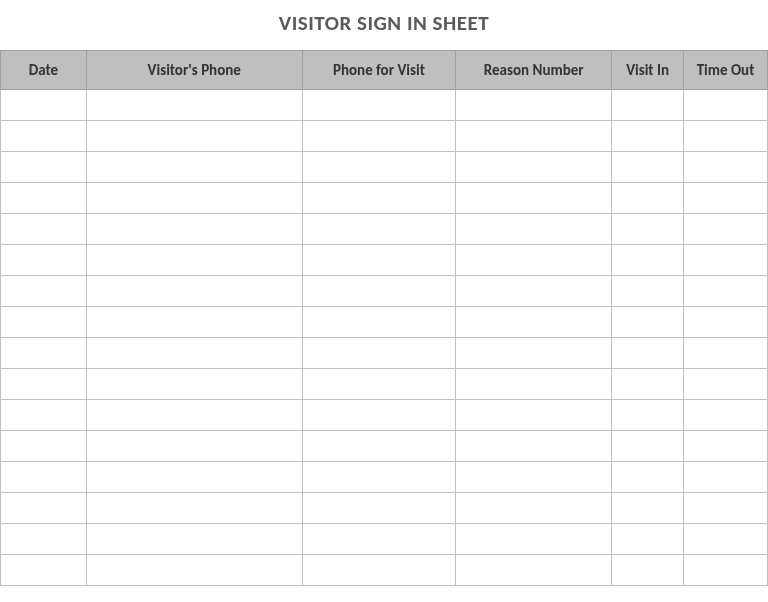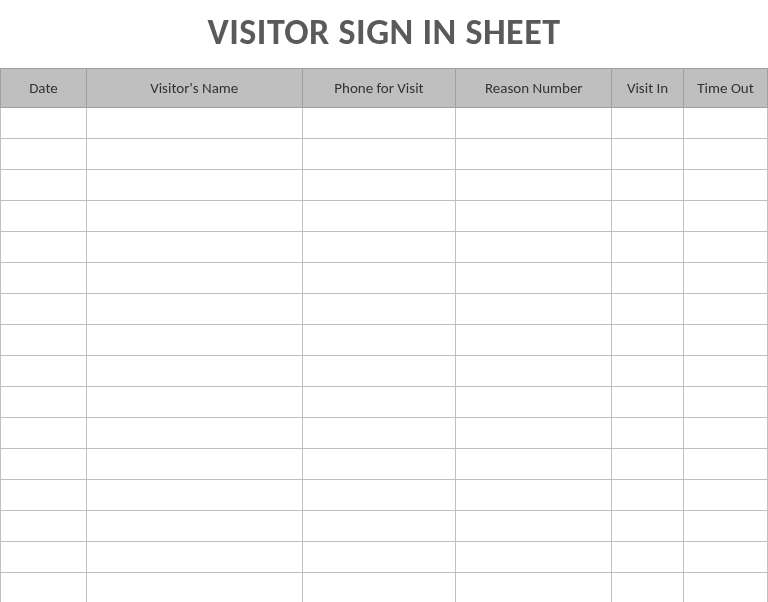--- a/index.html
+++ b/index.html
@@ -9,34 +9,34 @@
     }
     body {
       font-family: Calibri, Arial, sans-serif;
       background: #ffffff;
       width: 768px;
       height: 602px;
       overflow: hidden;
     }
     .title {
       text-align: center;
-      font-size: 36px;
+      font-size: 21px;
       font-weight: bold;
       color: #5a5a5a;
       padding: 10px 0 14px 0;
       letter-spacing: 0.5px;
     }
     table {
       width: 100%;
       border-collapse: collapse;
     }
     thead th {
       background: #bfbfbf;
       color: #333333;
-      font-weight: normal;
+      font-weight: bold;
       font-size: 15px;
       padding: 10px 6px;
       text-align: center;
       border: 1px solid #a0a0a0;
       border-top: 1px solid #a0a0a0;
     }
     tbody td {
       border: 1px solid #c0c0c0;
       height: 31px;
       background: #ffffff;
@@ -58,21 +58,21 @@
     <col class="col-date">
     <col class="col-name">
     <col class="col-reason">
     <col class="col-phone">
     <col class="col-timein">
     <col class="col-timeout">
   </colgroup>
   <thead>
     <tr>
       <th>Date</th>
-      <th>Visitor's Name</th>
+      <th>Visitor's Phone</th>
       <th>Phone for Visit</th>
       <th>Reason Number</th>
       <th>Visit In</th>
       <th>Time Out</th>
     </tr>
   </thead>
   <tbody id="table-body">
   <tr>
         <td></td>
         <td></td>

